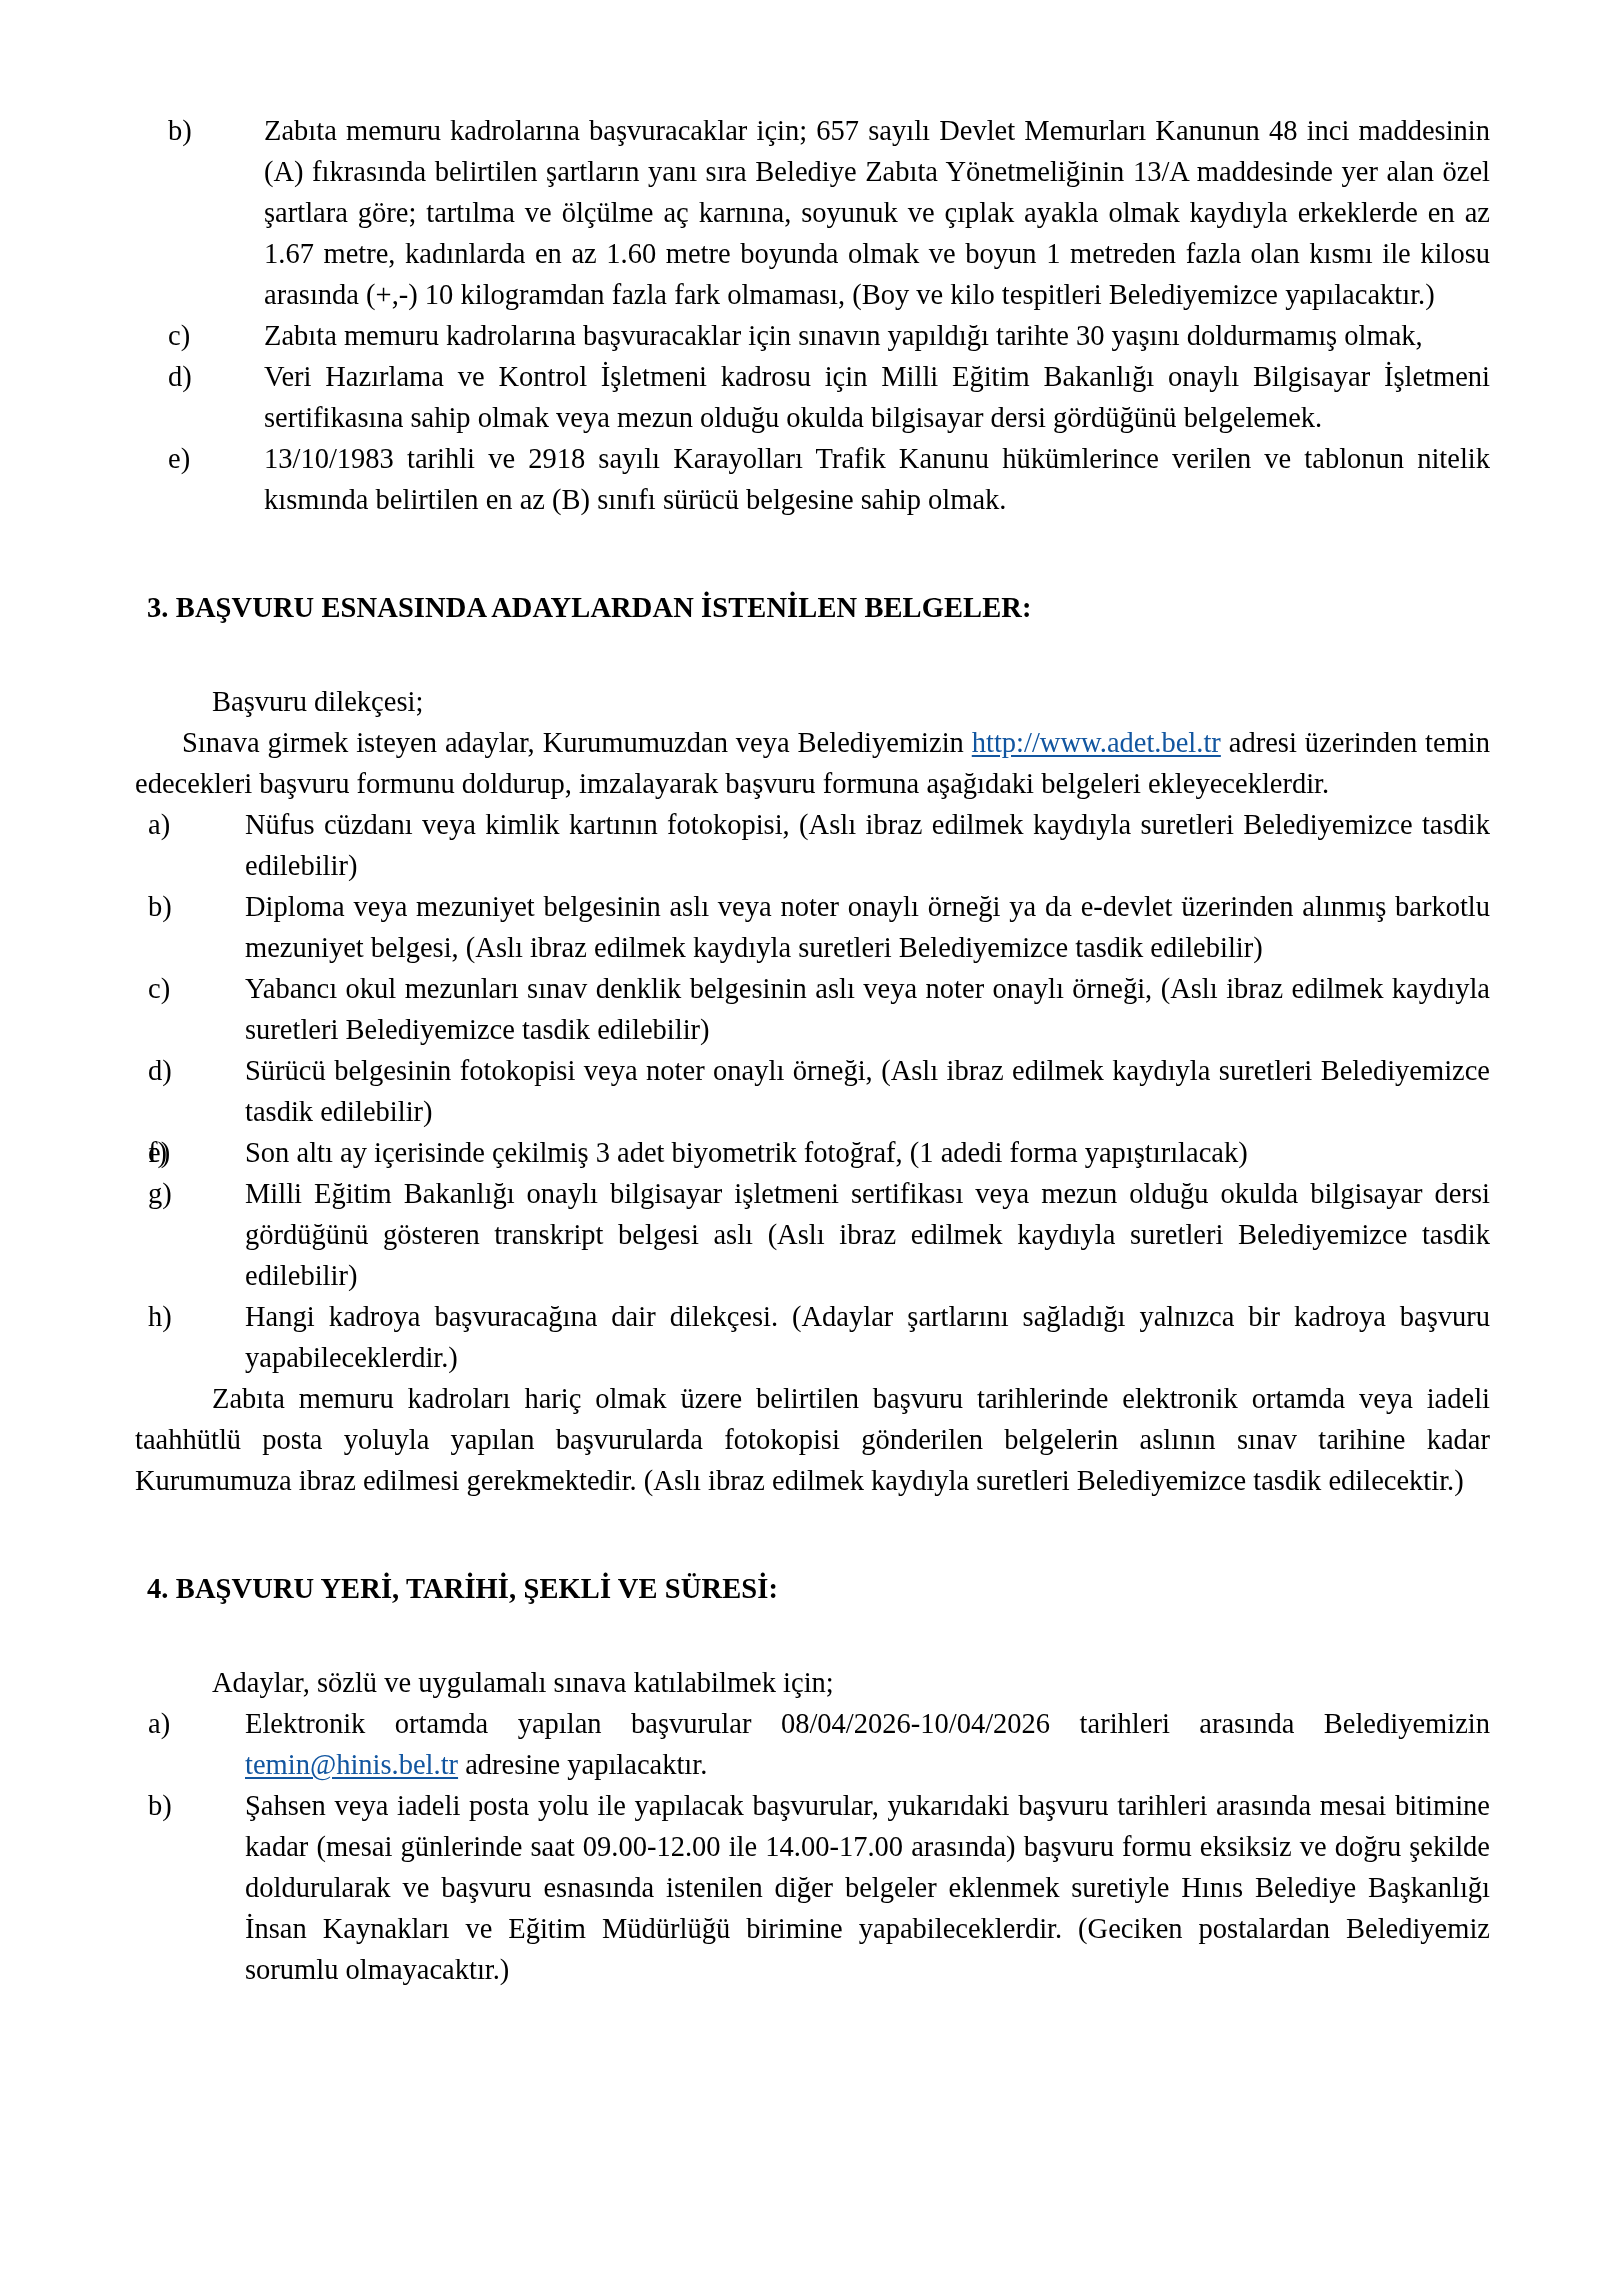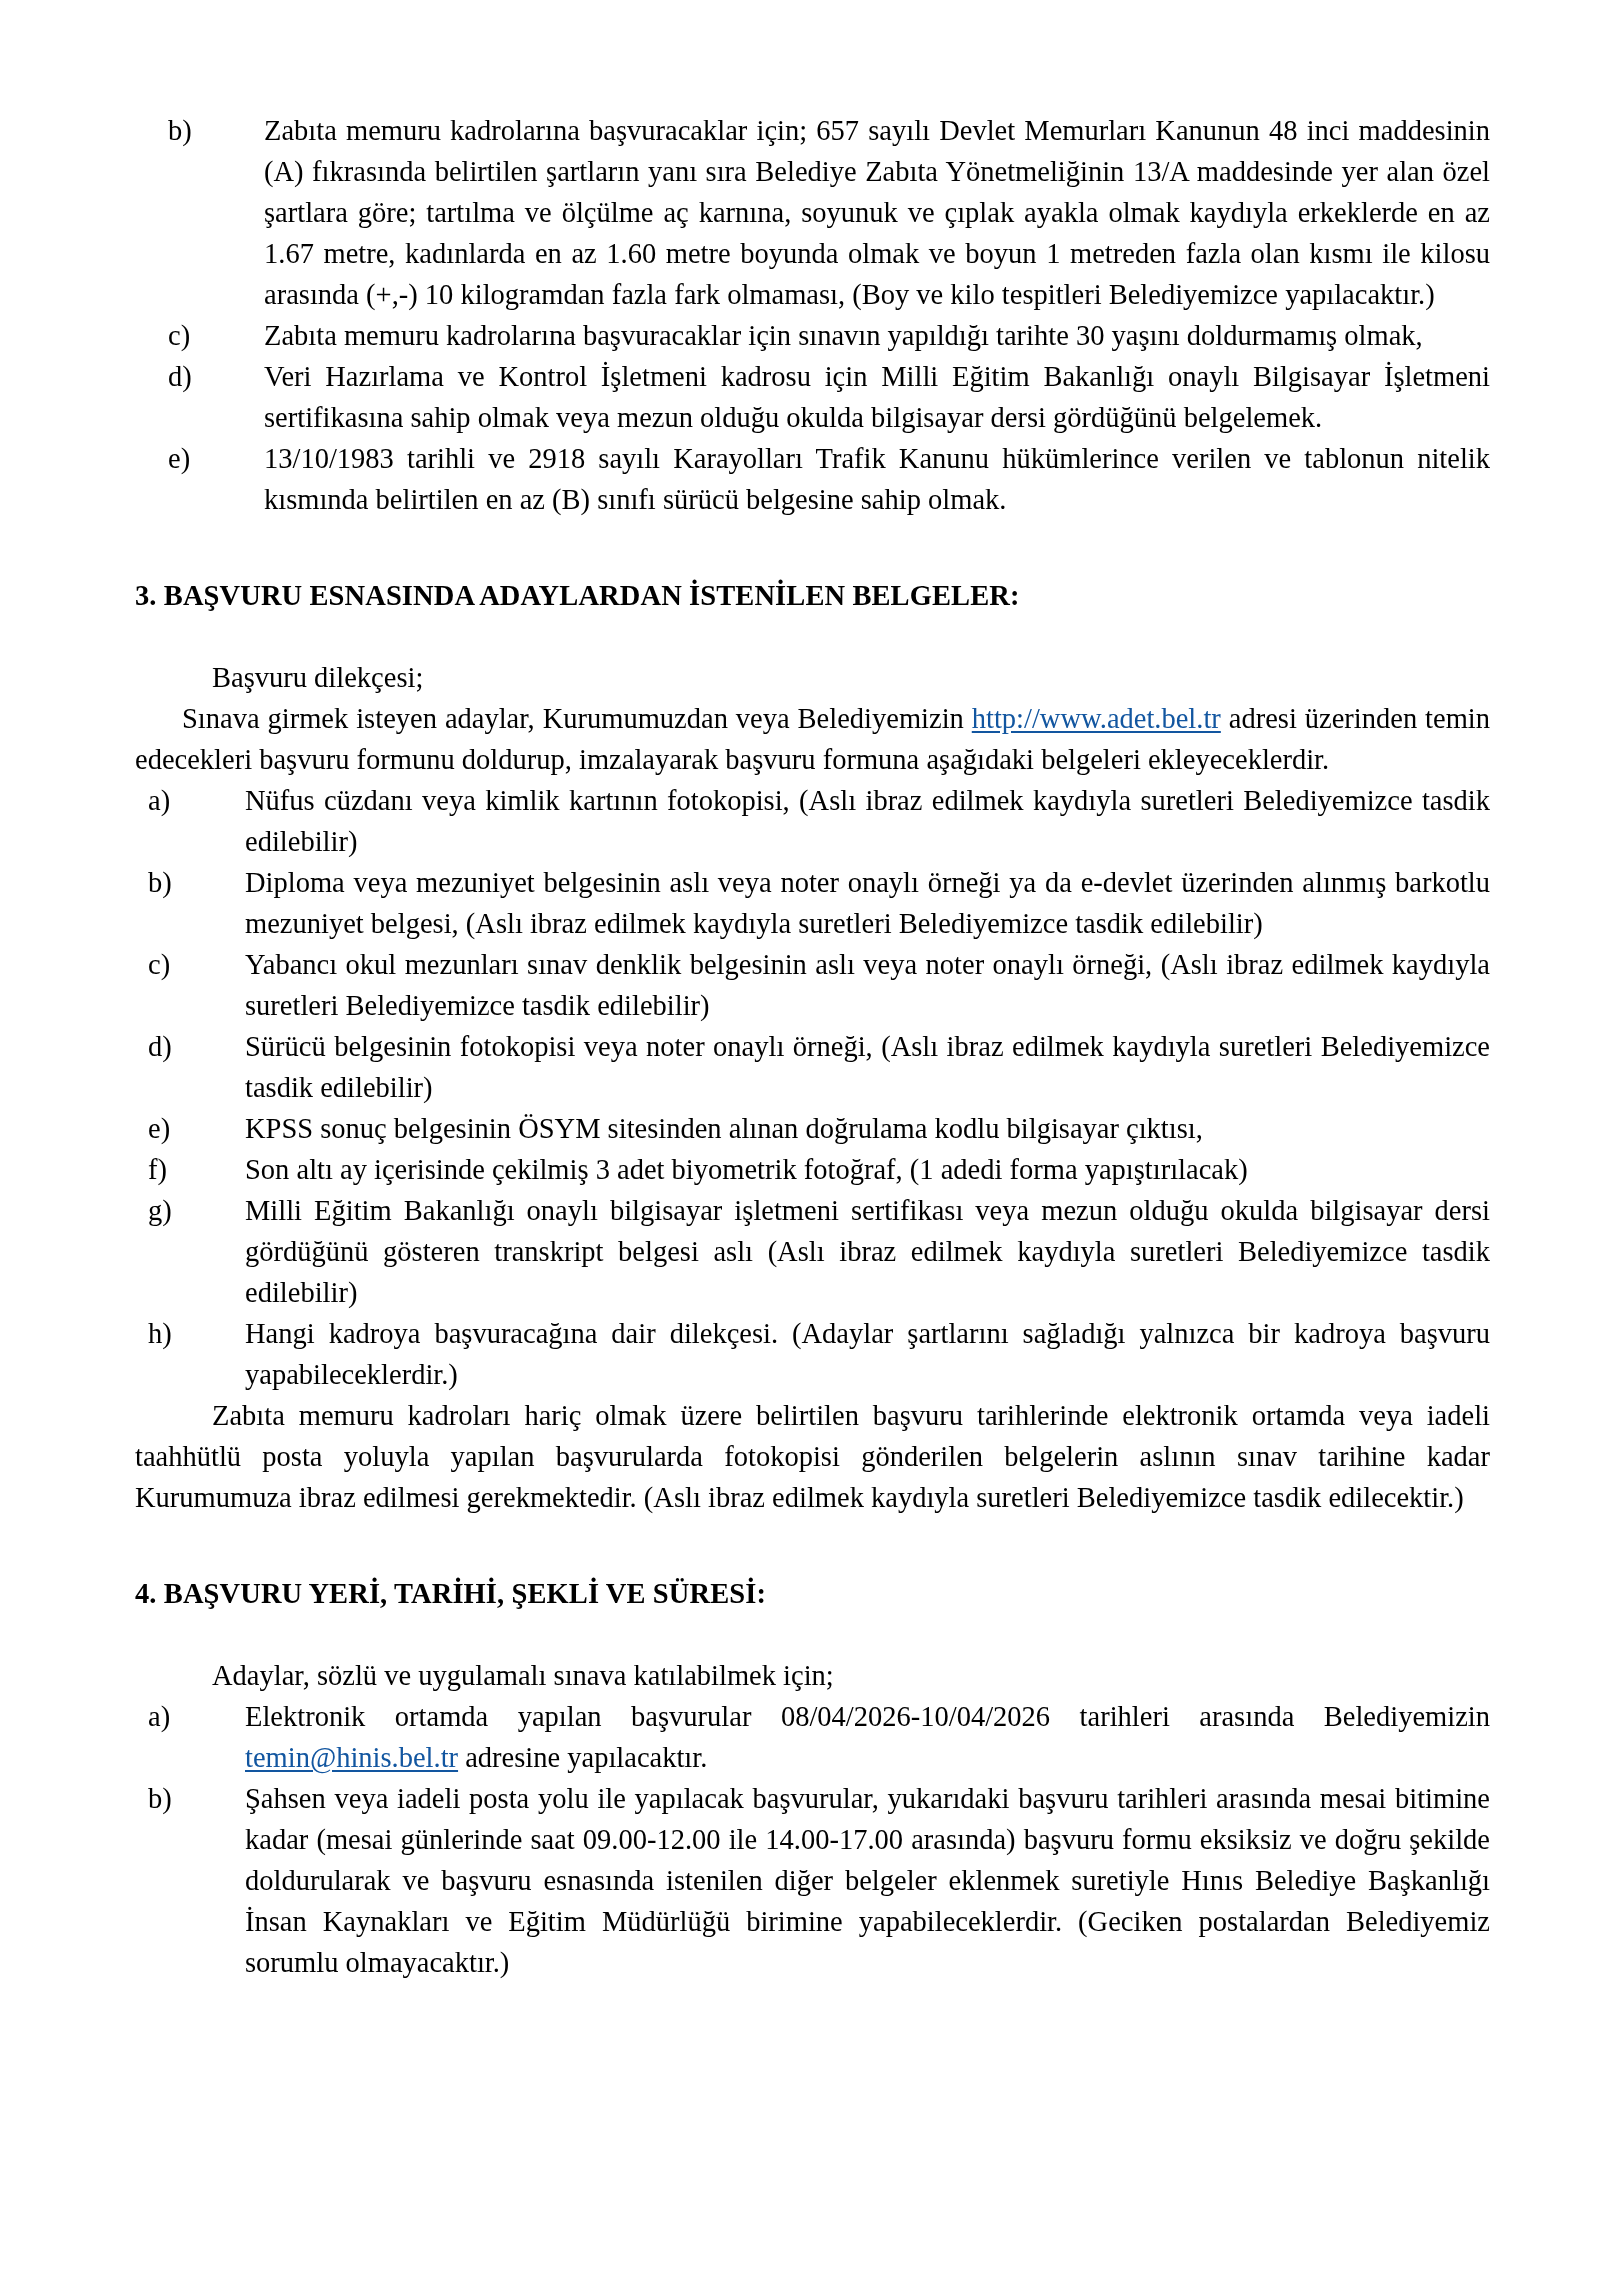--- a/index.html
+++ b/index.html
@@ -82,21 +82,21 @@
     margin-left: 13px;
   }
   .list-docs .mk,
   .list-apply .mk { left: 0; }
 
   
   .heading {
     font-size: 28.5px;
     line-height: 41px;
     font-weight: bold;
-    margin: 0;
+    margin: 12px;
     text-align: left;
     letter-spacing: 0.1px;
   }
   .sp-lg { height: 41px; }
   .sp-xl { height: 55px; }
 
   
   a.link {
     color: #1256A0;
     text-decoration: underline;
@@ -162,21 +162,20 @@
         <span>Yabancı okul mezunları sınav denklik belgesinin aslı veya noter onaylı örneği, (Aslı ibraz edilmek kaydıyla suretleri Belediyemizce tasdik edilebilir)</span>
       </div>
 
       <div class="li">
         <span class="mk">d)</span>
         <span>Sürücü belgesinin fotokopisi veya noter onaylı örneği, (Aslı ibraz edilmek kaydıyla suretleri Belediyemizce tasdik edilebilir)</span>
       </div>
 
       <div class="li">
         <span class="mk">e)</span>
-        <span>KPSS sonuç belgesinin ÖSYM sitesinden alınan doğrulama kodlu bilgisayar çıktısı,</span>
       </div>
 
       <div class="li">
         <span class="mk">f)</span>
         <span>Son altı ay içerisinde çekilmiş 3 adet biyometrik fotoğraf, (1 adedi forma yapıştırılacak)</span>
       </div>
 
       <div class="li">
         <span class="mk">g)</span>
         <span>Milli Eğitim Bakanlığı onaylı bilgisayar işletmeni sertifikası veya mezun olduğu okulda bilgisayar dersi gördüğünü gösteren transkript belgesi aslı (Aslı ibraz edilmek kaydıyla suretleri Belediyemizce tasdik edilebilir)</span>

